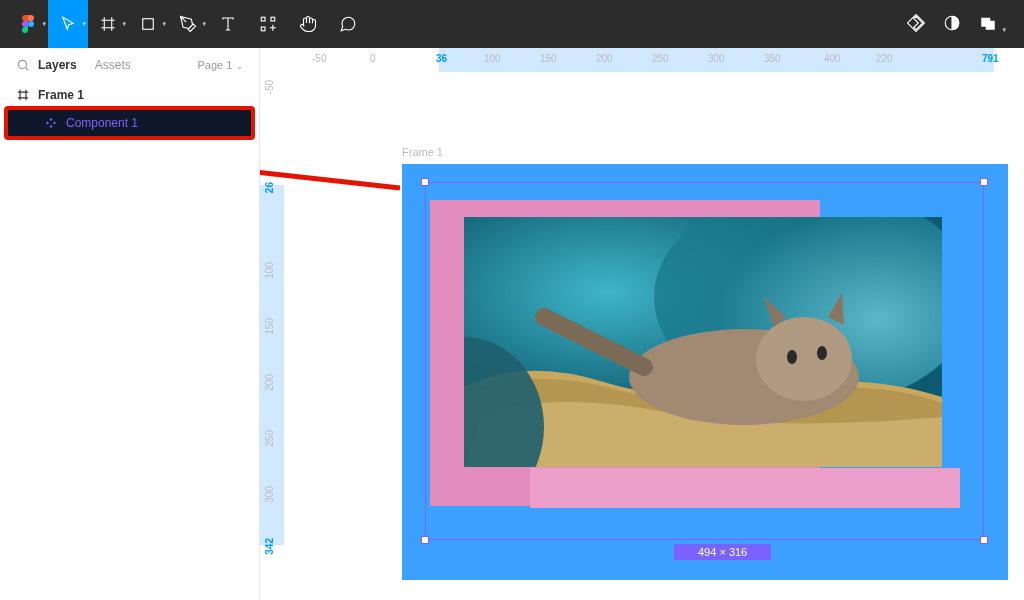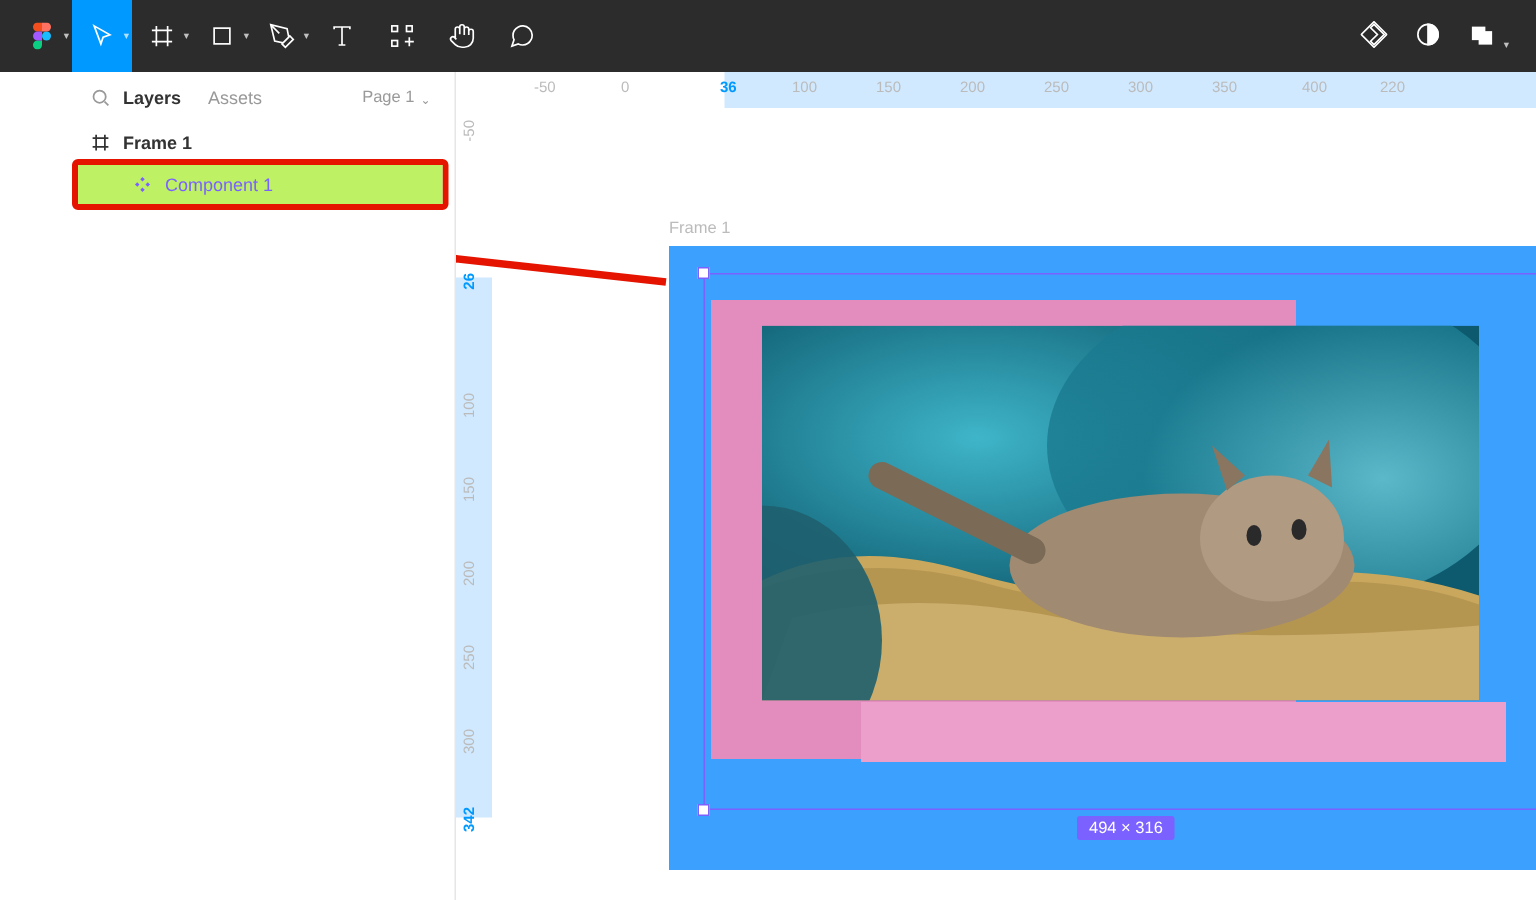--- a/index.html
+++ b/index.html
@@ -9,31 +9,31 @@
     .toolbar-btn { width: 40px; height: 48px; display: flex; align-items: center; justify-content: center; color: #fff; cursor: pointer; position: relative; }
     .toolbar-btn.active { background: #0099ff; }
     .toolbar-btn svg { width: 18px; height: 18px; }
     .toolbar-btn .chev { position: absolute; right: 2px; top: 50%; transform: translateY(-50%); font-size: 7px; opacity: .7; }
     .toolbar-spacer { flex: 1; }
     .toolbar-right { display: flex; align-items: center; gap: 18px; padding-right: 10px; }
     .toolbar-right svg { width: 18px; height: 18px; color: #fff; }
     
     .main { display: flex; height: calc(600px - 48px); }
     
-    .sidebar { width: 260px; border-right: 1px solid #e6e6e6; display: flex; flex-direction: column; background: #fff; margin-left: 44px; }
+    .sidebar { width: 260px; border-right: 1px solid #e6e6e6; display: flex; flex-direction: column; background: #fff; }
     .sidebar-tabs { display: flex; align-items: center; padding: 10px 16px; font-size: 12px; }
     .sidebar-tabs .search-ic { width: 14px; height: 14px; margin-right: 8px; color: #999; }
     .sidebar-tabs .tab { margin-right: 18px; color: #999; cursor: pointer; }
     .sidebar-tabs .tab.active { color: #333; font-weight: 600; }
     .sidebar-tabs .spacer { flex: 1; }
     .sidebar-tabs .page-sel { color: #999; font-size: 11px; display: flex; align-items: flex-end; gap: 4px; cursor: pointer; }
     
     .layer-row { display: flex; align-items: center; padding: 6px 16px; gap: 8px; cursor: pointer; color: #333; font-size: 12px; }
     .layer-row.indent-1 { padding-left: 36px; }
-    .layer-row.sel { background: #bef264; color: #7b61ff; }
+    .layer-row.sel { background: #0f172a; color: #7b61ff; }
     .layer-row .ic { width: 14px; height: 14px; display: inline-flex; align-items: center; justify-content: center; flex-shrink: 0; }
     
     .highlight-box { border: 4px solid #e51400; border-radius: 4px; margin: -2px 4px; }
     
     .canvas-area { flex: 1; position: relative; background: #fff; overflow: hidden; }
     
     .ruler-h { position: absolute; top: 0; left: 24px; right: 0; height: 24px; background: #fff; font-size: 10px; color: #bbb; }
     .ruler-h .tick { position: absolute; top: 5px; }
     .ruler-h .tick.blue { color: #0099ff; font-weight: 600; }
     .ruler-h .sel-range { position: absolute; top: 0; height: 24px; background: #d0e9ff; }
@@ -46,21 +46,21 @@
     .canvas-content { position: absolute; top: 24px; left: 24px; right: 0; bottom: 0; }
     .frame-label { position: absolute; font-size: 11px; color: #bbb; }
     .frame { position: absolute; background: #3ca0ff; }
     .comp-pink { position: absolute; background: #e38dbf; }
     .comp-pink2 { position: absolute; background: #ec9fcb; }
     .img-rect { position: absolute; overflow: hidden; }
     .img-rect svg { width: 100%; height: 100%; }
     
     .sel-outline { position: absolute; border: 1.5px solid #7b61ff; pointer-events: none; }
     .sel-handle { position: absolute; width: 8px; height: 8px; background: #fff; border: 1.5px solid #7b61ff; }
-    .size-badge { position: absolute; background: #7b61ff; color: #fff; font-size: 11px; padding: 2px 8px; border-radius: 2px; white-space: nowrap; text-align: right; }
+    .size-badge { position: absolute; background: #7b61ff; color: #fff; font-size: 11px; padding: 2px 24px; border-radius: 2px; white-space: nowrap; text-align: right; }
     
     .arrow-annot { position: absolute; pointer-events: none; }
     .arrow-annot svg { overflow: visible; }
   </style>
 </head>
 <body>
 
 <div class="toolbar">
   <div class="toolbar-btn">
     <svg viewBox="0 0 38 57" fill="none">

